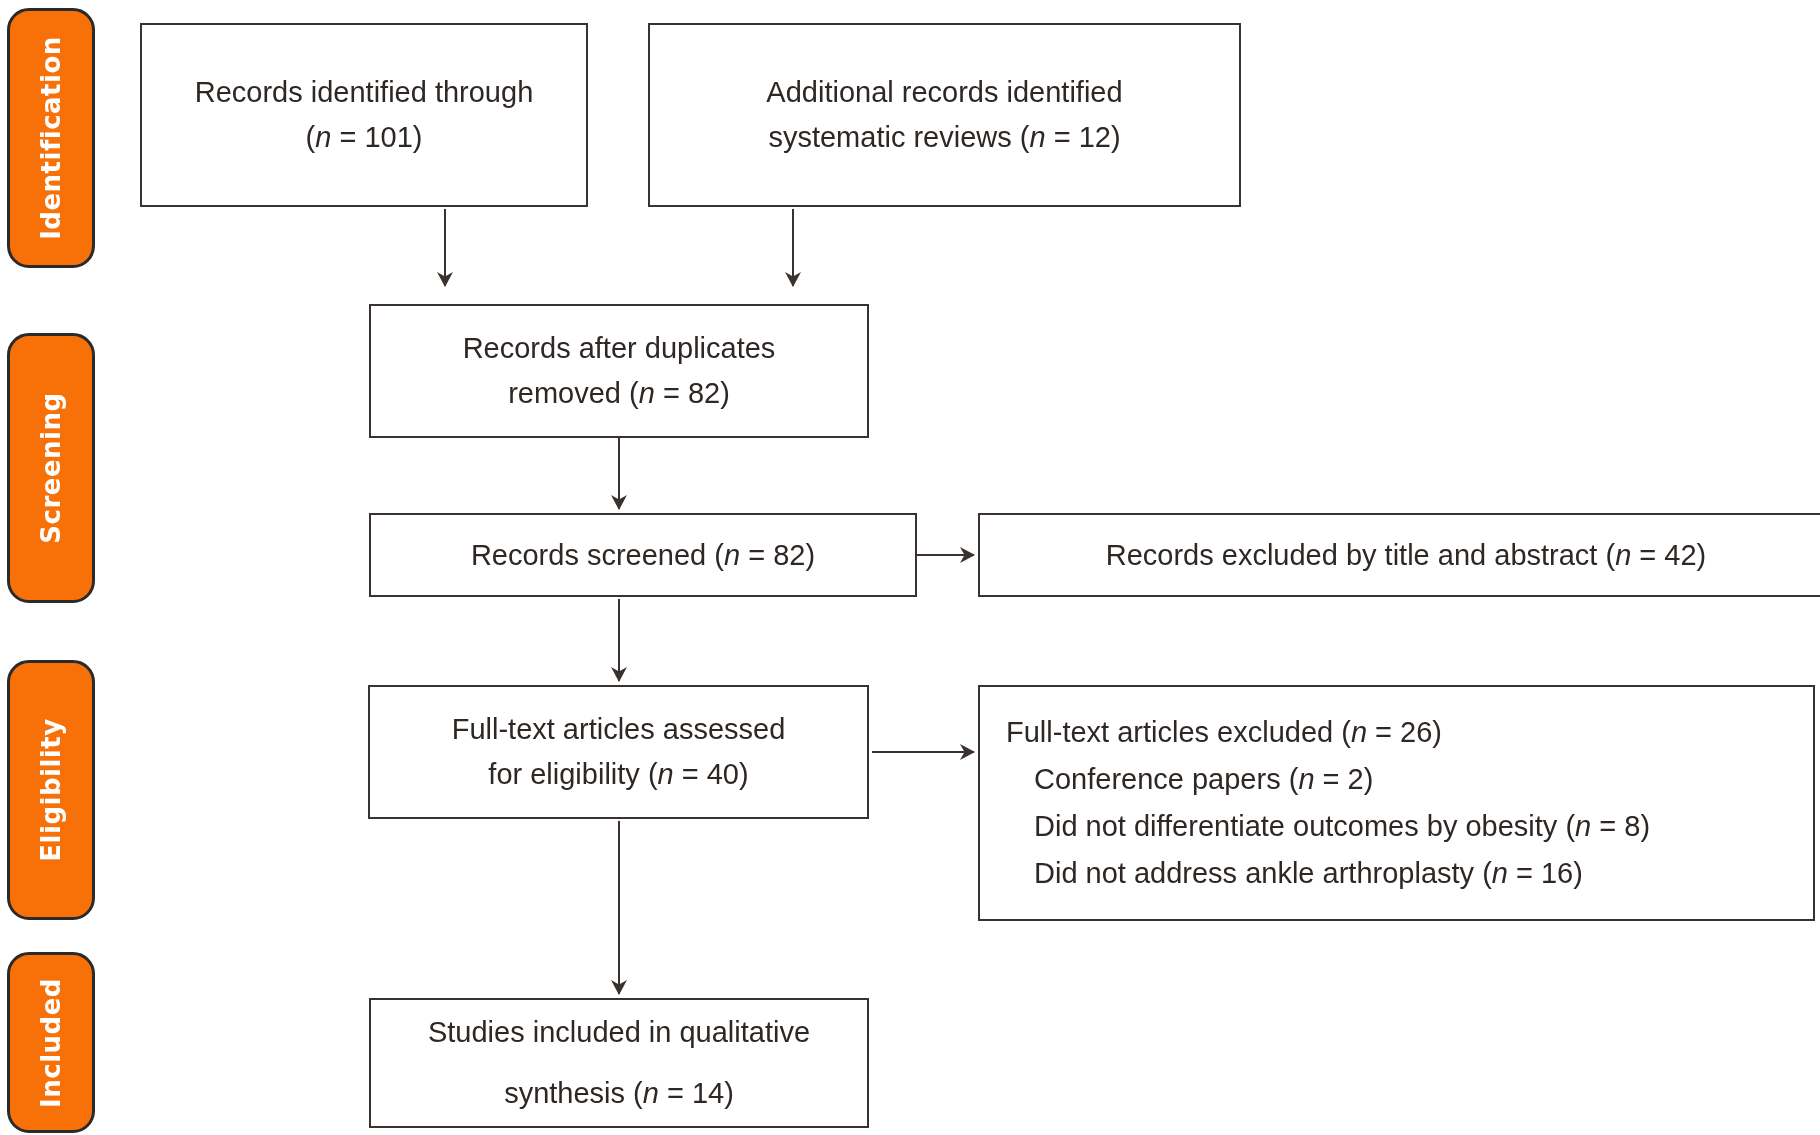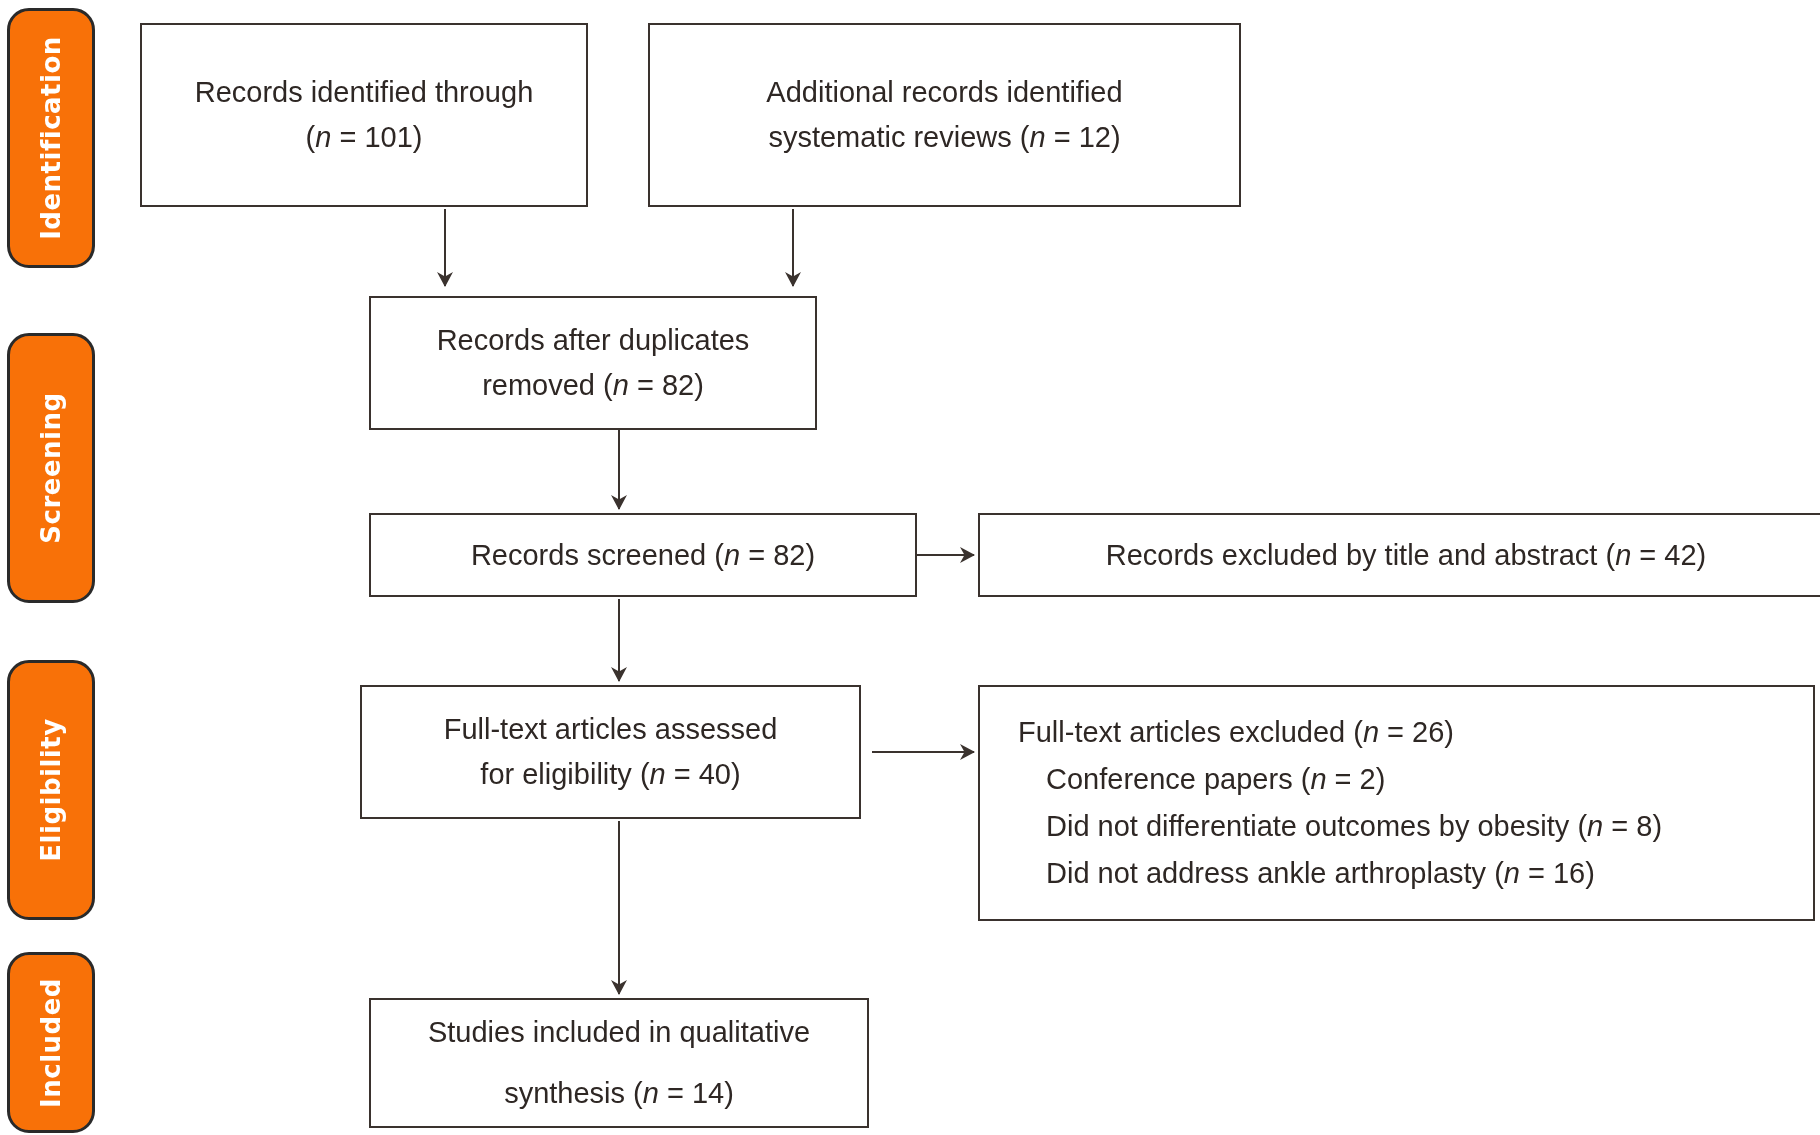--- a/index.html
+++ b/index.html
@@ -55,33 +55,33 @@
     justify-content: center;
     align-items: center;
     font-size: 29px;
     line-height: 45px;
     text-align: center;
   }
   .flowbox .line { width: 100%; }
   .flowbox.left-align {
     align-items: flex-start;
     text-align: left;
-    padding-left: 38px;
+    padding-left: 26px;
     padding-right: 10px;
     line-height: 47px;
   }
   .flowbox.left-align .line.indent { padding-left: 28px; }
   .nvar { font-style: italic; }
 
   #box-records-identified { left: 140px; top: 23px;  width: 448px; height: 184px; }
   #box-additional-records { left: 648px; top: 23px;  width: 593px; height: 184px; }
-  #box-after-duplicates   { left: 369px; top: 296px; width: 448px; height: 134px; }
+  #box-after-duplicates   { left: 369px; top: 304px; width: 500px; height: 134px; }
   #box-records-screened   { left: 369px; top: 513px; width: 548px; height: 84px;  }
   #box-records-excluded   { left: 978px; top: 513px; width: 856px; height: 84px;  }
-  #box-fulltext-assessed  { left: 360px; top: 685px; width: 501px; height: 134px; }
+  #box-fulltext-assessed  { left: 368px; top: 685px; width: 501px; height: 134px; }
   #box-fulltext-excluded  { left: 978px; top: 685px; width: 837px; height: 236px; }
   #box-studies-included   { left: 369px; top: 998px; width: 500px; height: 130px; gap: 16px; }
 
   
   .connectors {
     position: absolute;
     left: 0; top: 0;
     width: 1820px;
     height: 1135px;
     pointer-events: none;

